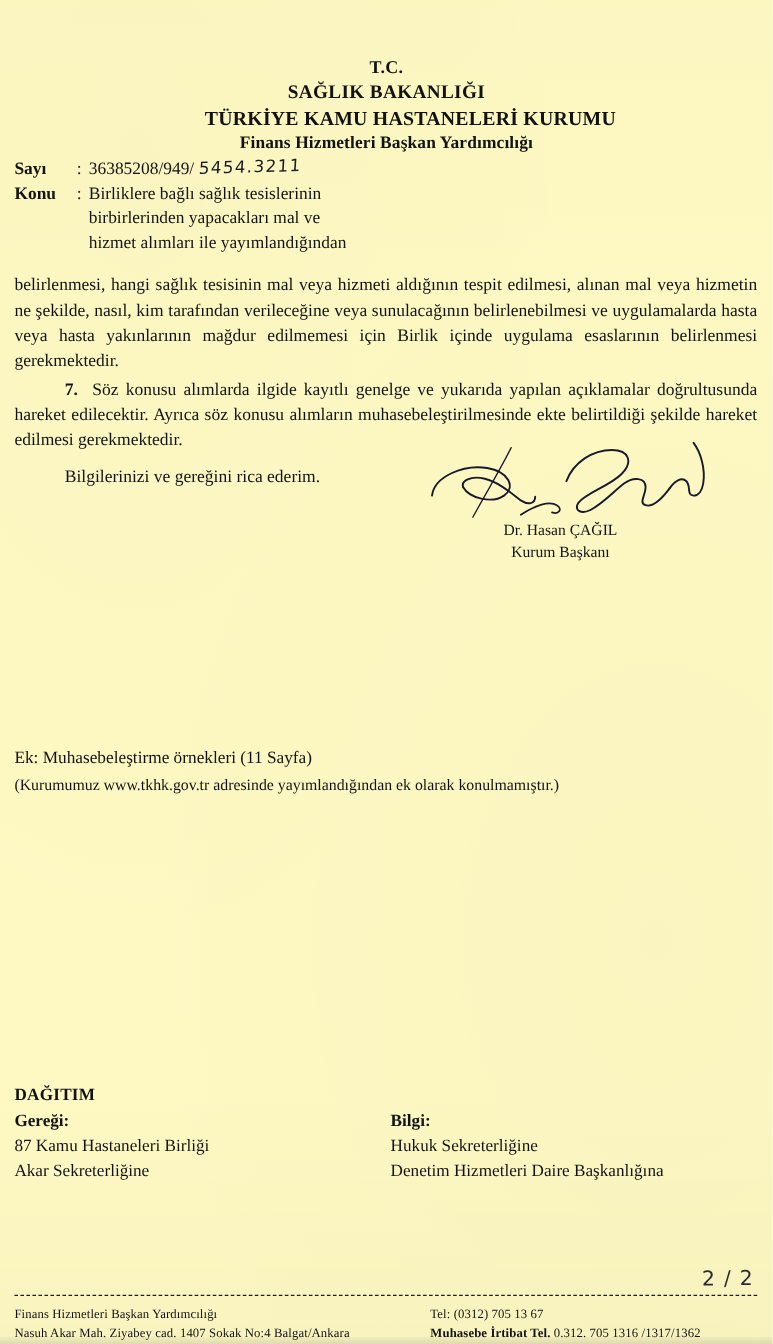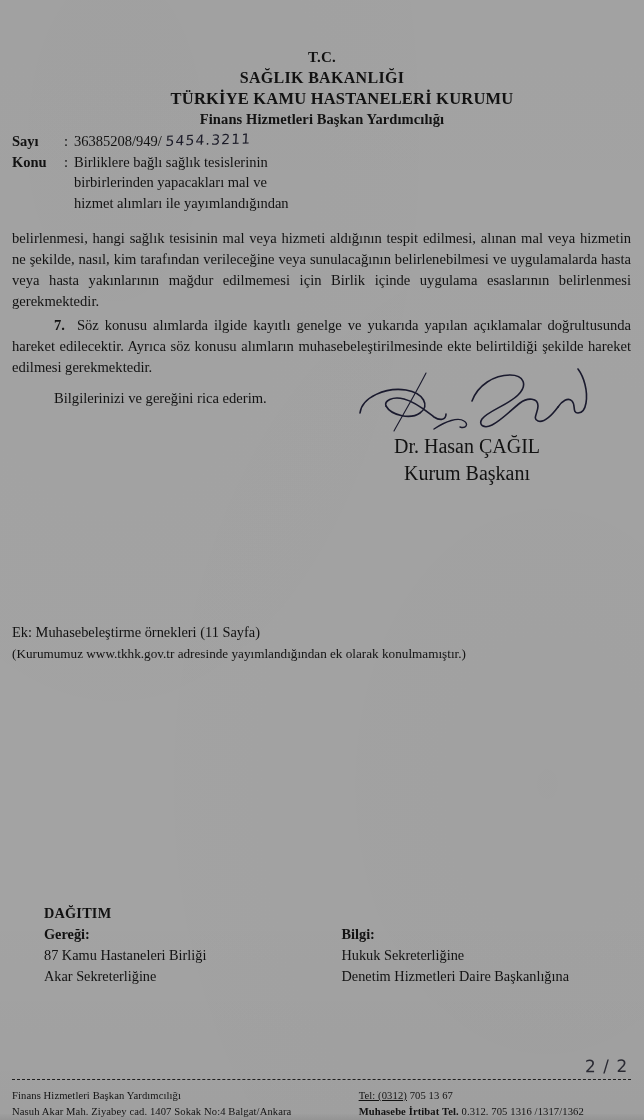--- a/index.html
+++ b/index.html
@@ -10,21 +10,21 @@
   }
   body {
     font-family: "Liberation Serif", "DejaVu Serif", serif;
     color: #121212;
   }
   .page {
     position: relative;
     width: 644px;
     height: 1120px;
     margin: 0 auto;
-    background: #a3a3a3;
+    background: #fef9c3;
     overflow: hidden;
     box-sizing: border-box;
   }
   
   .scan-noise {
     position: absolute;
     inset: 0;
     pointer-events: none;
     background:
       radial-gradient(ellipse at 18% 12%, rgba(0,0,0,0.012) 0%, rgba(0,0,0,0) 55%),
@@ -119,21 +119,21 @@
     right: 52px;
     width: 250px;
     text-align: center;
   }
   .signature-ink {
     height: 72px;
     margin-bottom: -2px;
   }
   .signature-ink svg { display: block; }
   .sig-name, .sig-title {
-    font-size: 20px;
+    font-size: 13px;
     line-height: 1.35;
   }
 
   
   .ek-block {
     position: absolute;
     left: 12px;
     top: 622px;
     font-size: 14.4px;
     line-height: 1.5;
@@ -141,21 +141,20 @@
   .ek-note { font-size: 13.2px; }
 
   
   .dagitim {
     position: absolute;
     left: 12px;
     right: 13px;
     top: 903px;
     font-size: 14.3px;
     line-height: 1.48;
-    margin-left: 32px;
   }
   .dagitim-title {
     font-weight: bold;
     letter-spacing: 0.2px;
   }
   .dagitim-cols {
     display: flex;
     justify-content: flex-end;
   }
   .dagitim-col { width: 50%; }
@@ -187,21 +186,21 @@
     left: 12px;
     right: 13px;
     top: 1088px;
     display: flex;
     font-size: 10.6px;
     line-height: 1.5;
     letter-spacing: 0.1px;
   }
   .footer-col-left { width: 56%; }
   .footer-col-right { width: 44%; }
-  .tel-underline { text-decoration: underline; }
+  .tel-underline { }
   .bold { font-weight: bold; }
 </style>
 </head>
 <body>
 
 <div class="page">
 
   <div class="scan-noise"></div>
 
   <div class="letterhead">

